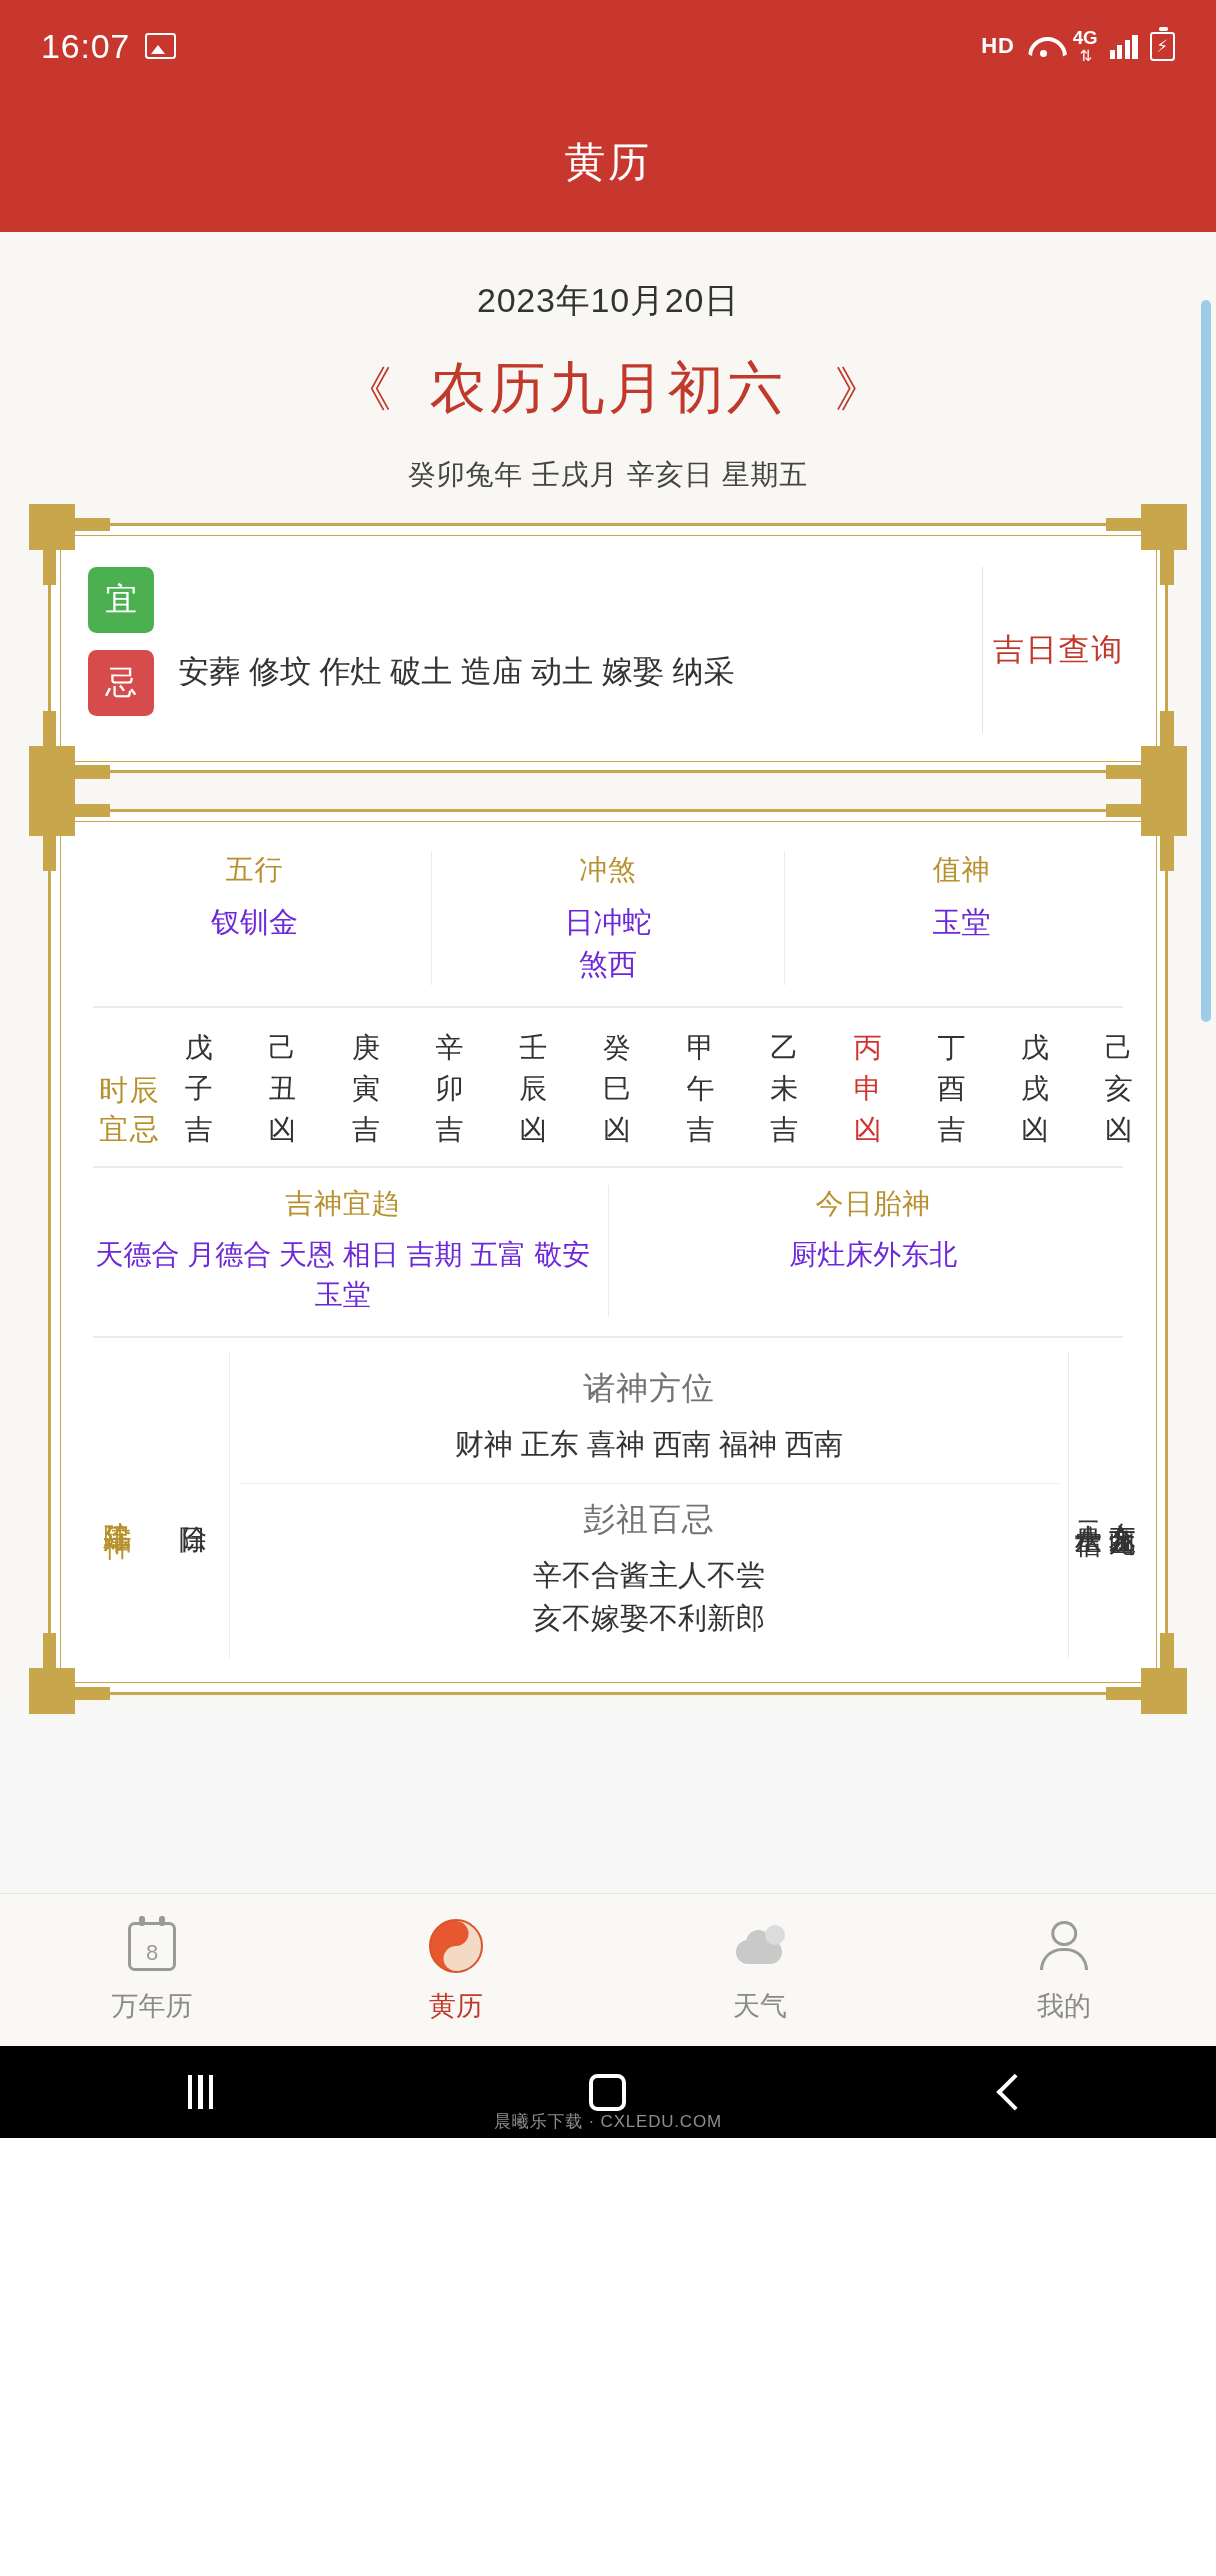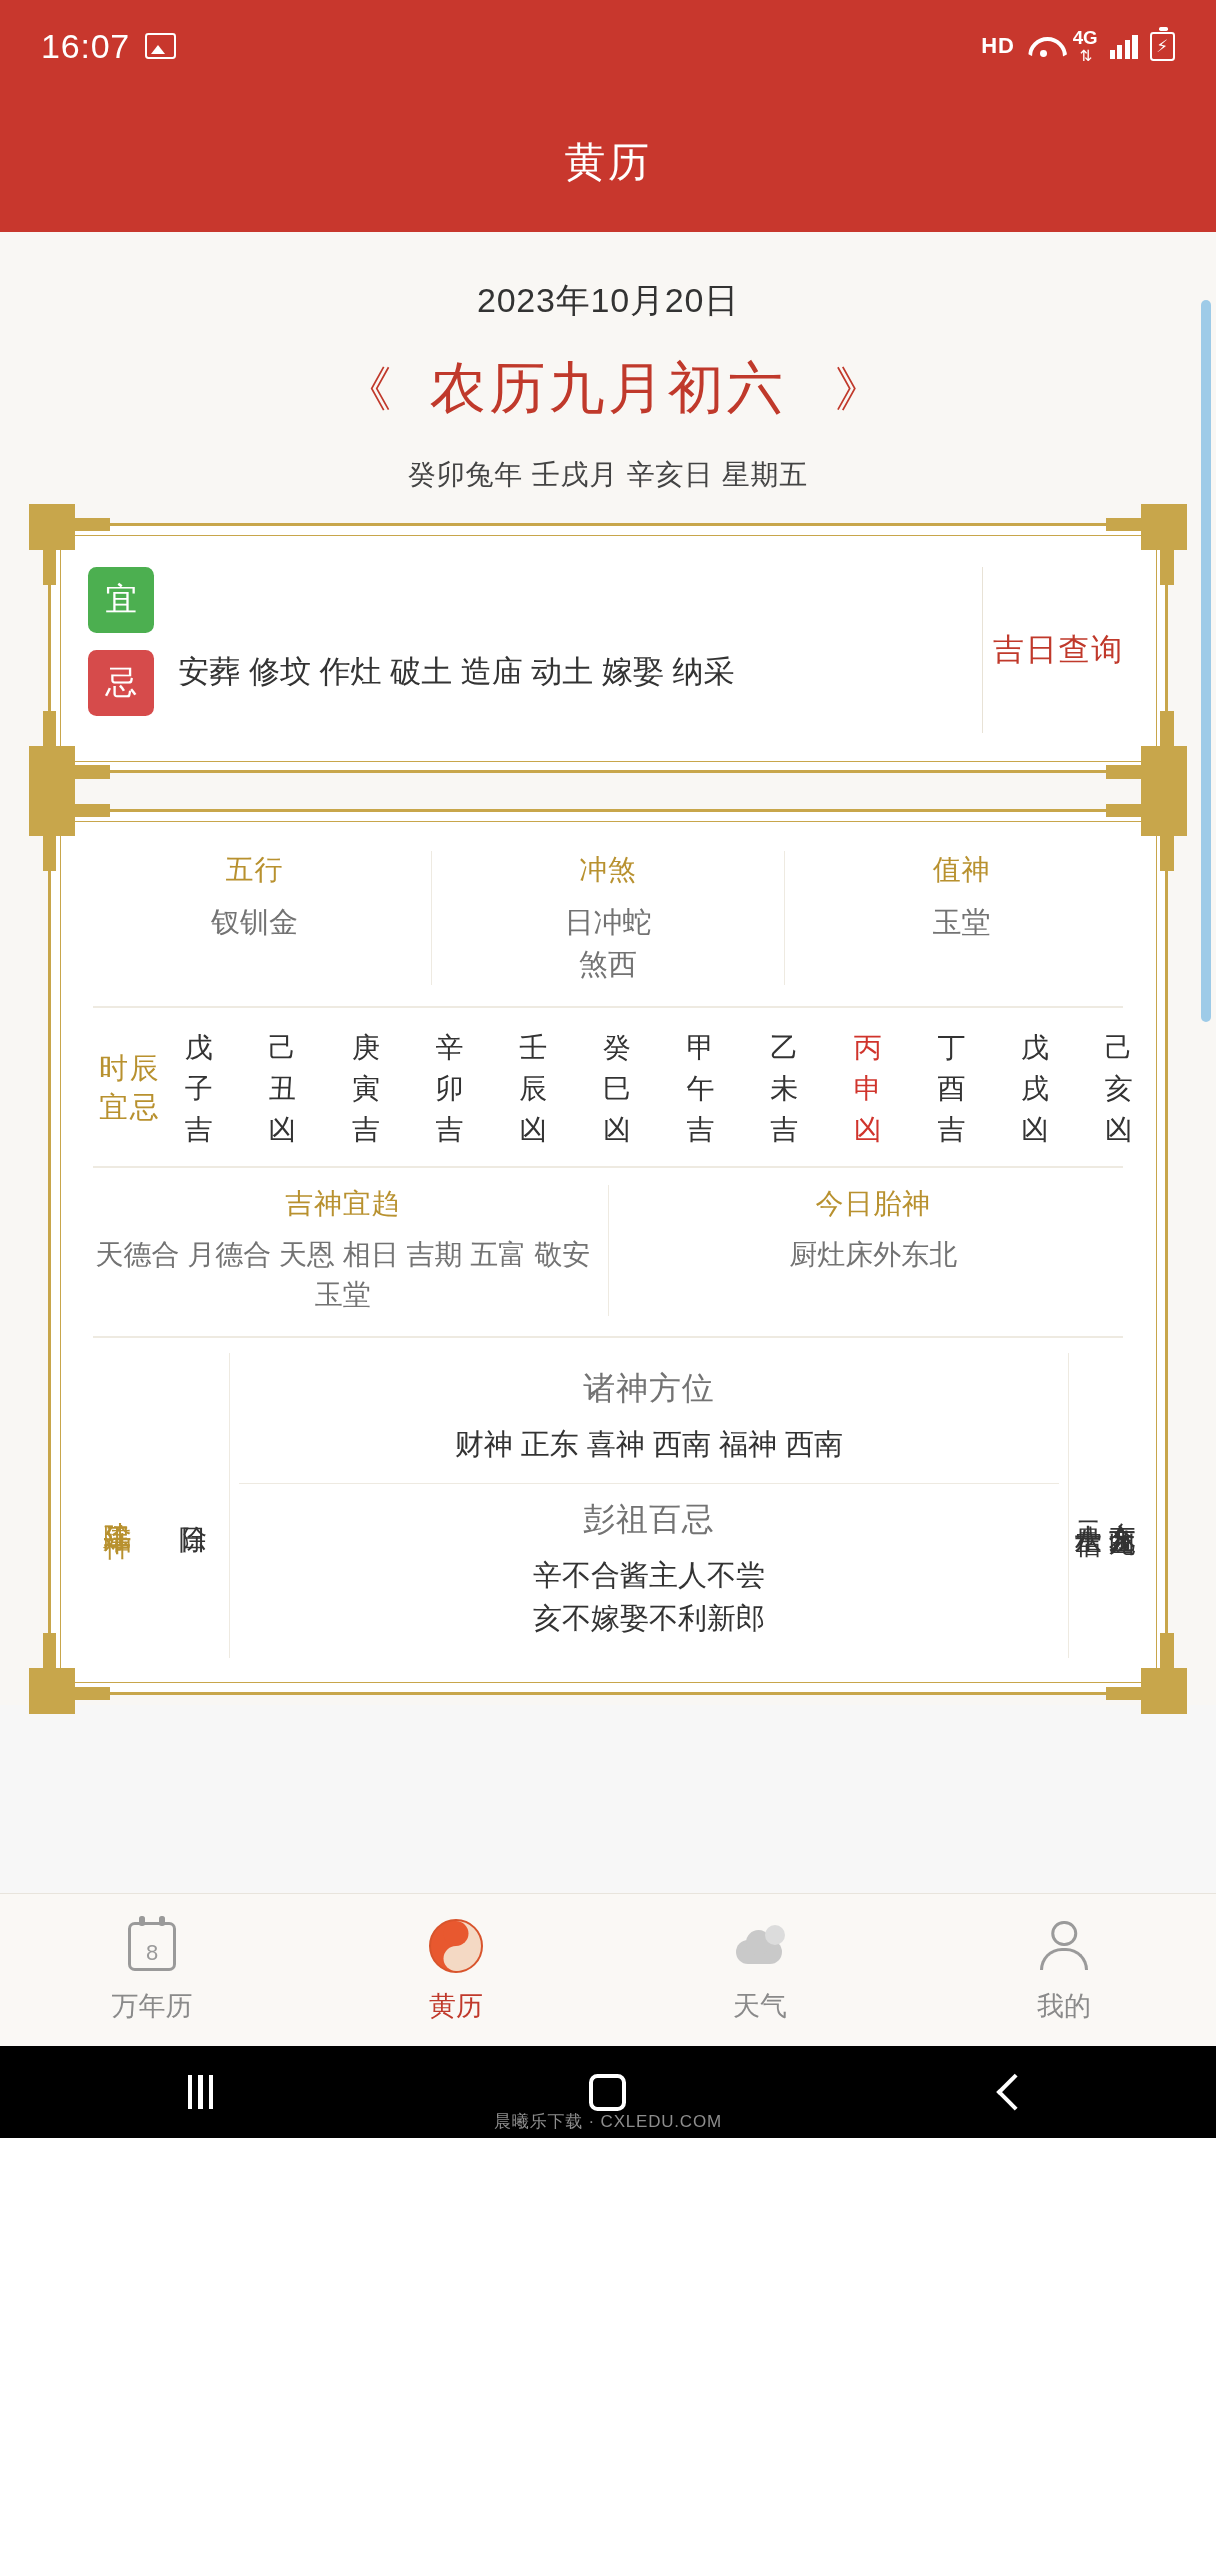--- a/index.html
+++ b/index.html
@@ -166,31 +166,31 @@
     letter-spacing: 1.7px;
   }
 
   
   .grid3 {
     display: flex; text-align: center; padding: 13.6px 5.1px 17px 5.1px;
   }
   .grid3 .cell { flex: 1; }
   .grid3 .cell + .cell { border-left: 1.7px solid #eeeae1; }
   .cell-title { font-size: 28px; color: #b8912f; margin-bottom: 12px; letter-spacing: 0.8px; }
-  .cell-value { font-size: 29px; color: #737373; line-height: 1.45; }
+  .cell-value { font-size: 29px; color: #6d28d9; line-height: 1.45; }
 
   .divider { height: 1.7px; background: #eeeae1; margin: 3.4px 20.4px; }
 
   .shichen {
     display: flex; align-items: stretch; padding: 17px 10.2px 13.6px 10.2px;
   }
   .shichen-label {
     width: 93px; flex: none; color: #b8912f; font-size: 29px;
     display: flex; flex-direction: column; align-items: center;
-    justify-content: center; line-height: 1.35; letter-spacing: 1.7px;
+    justify-content: flex-end; line-height: 1.35; letter-spacing: 1.7px;
   }
   .shichen-cols { flex: 1; display: flex; justify-content: space-between; padding-left: 8.5px; }
   .sc-col {
     display: flex; flex-direction: column; align-items: center;
     font-size: 28px; color: #333333; line-height: 1.4; gap: 1.7px;
   }
   .sc-col.active { color: #d0342c; }
 
   .grid3.sub .cell-title { font-size: 28px; }
   .grid3.sub .cell-value { font-size: 28px; }

